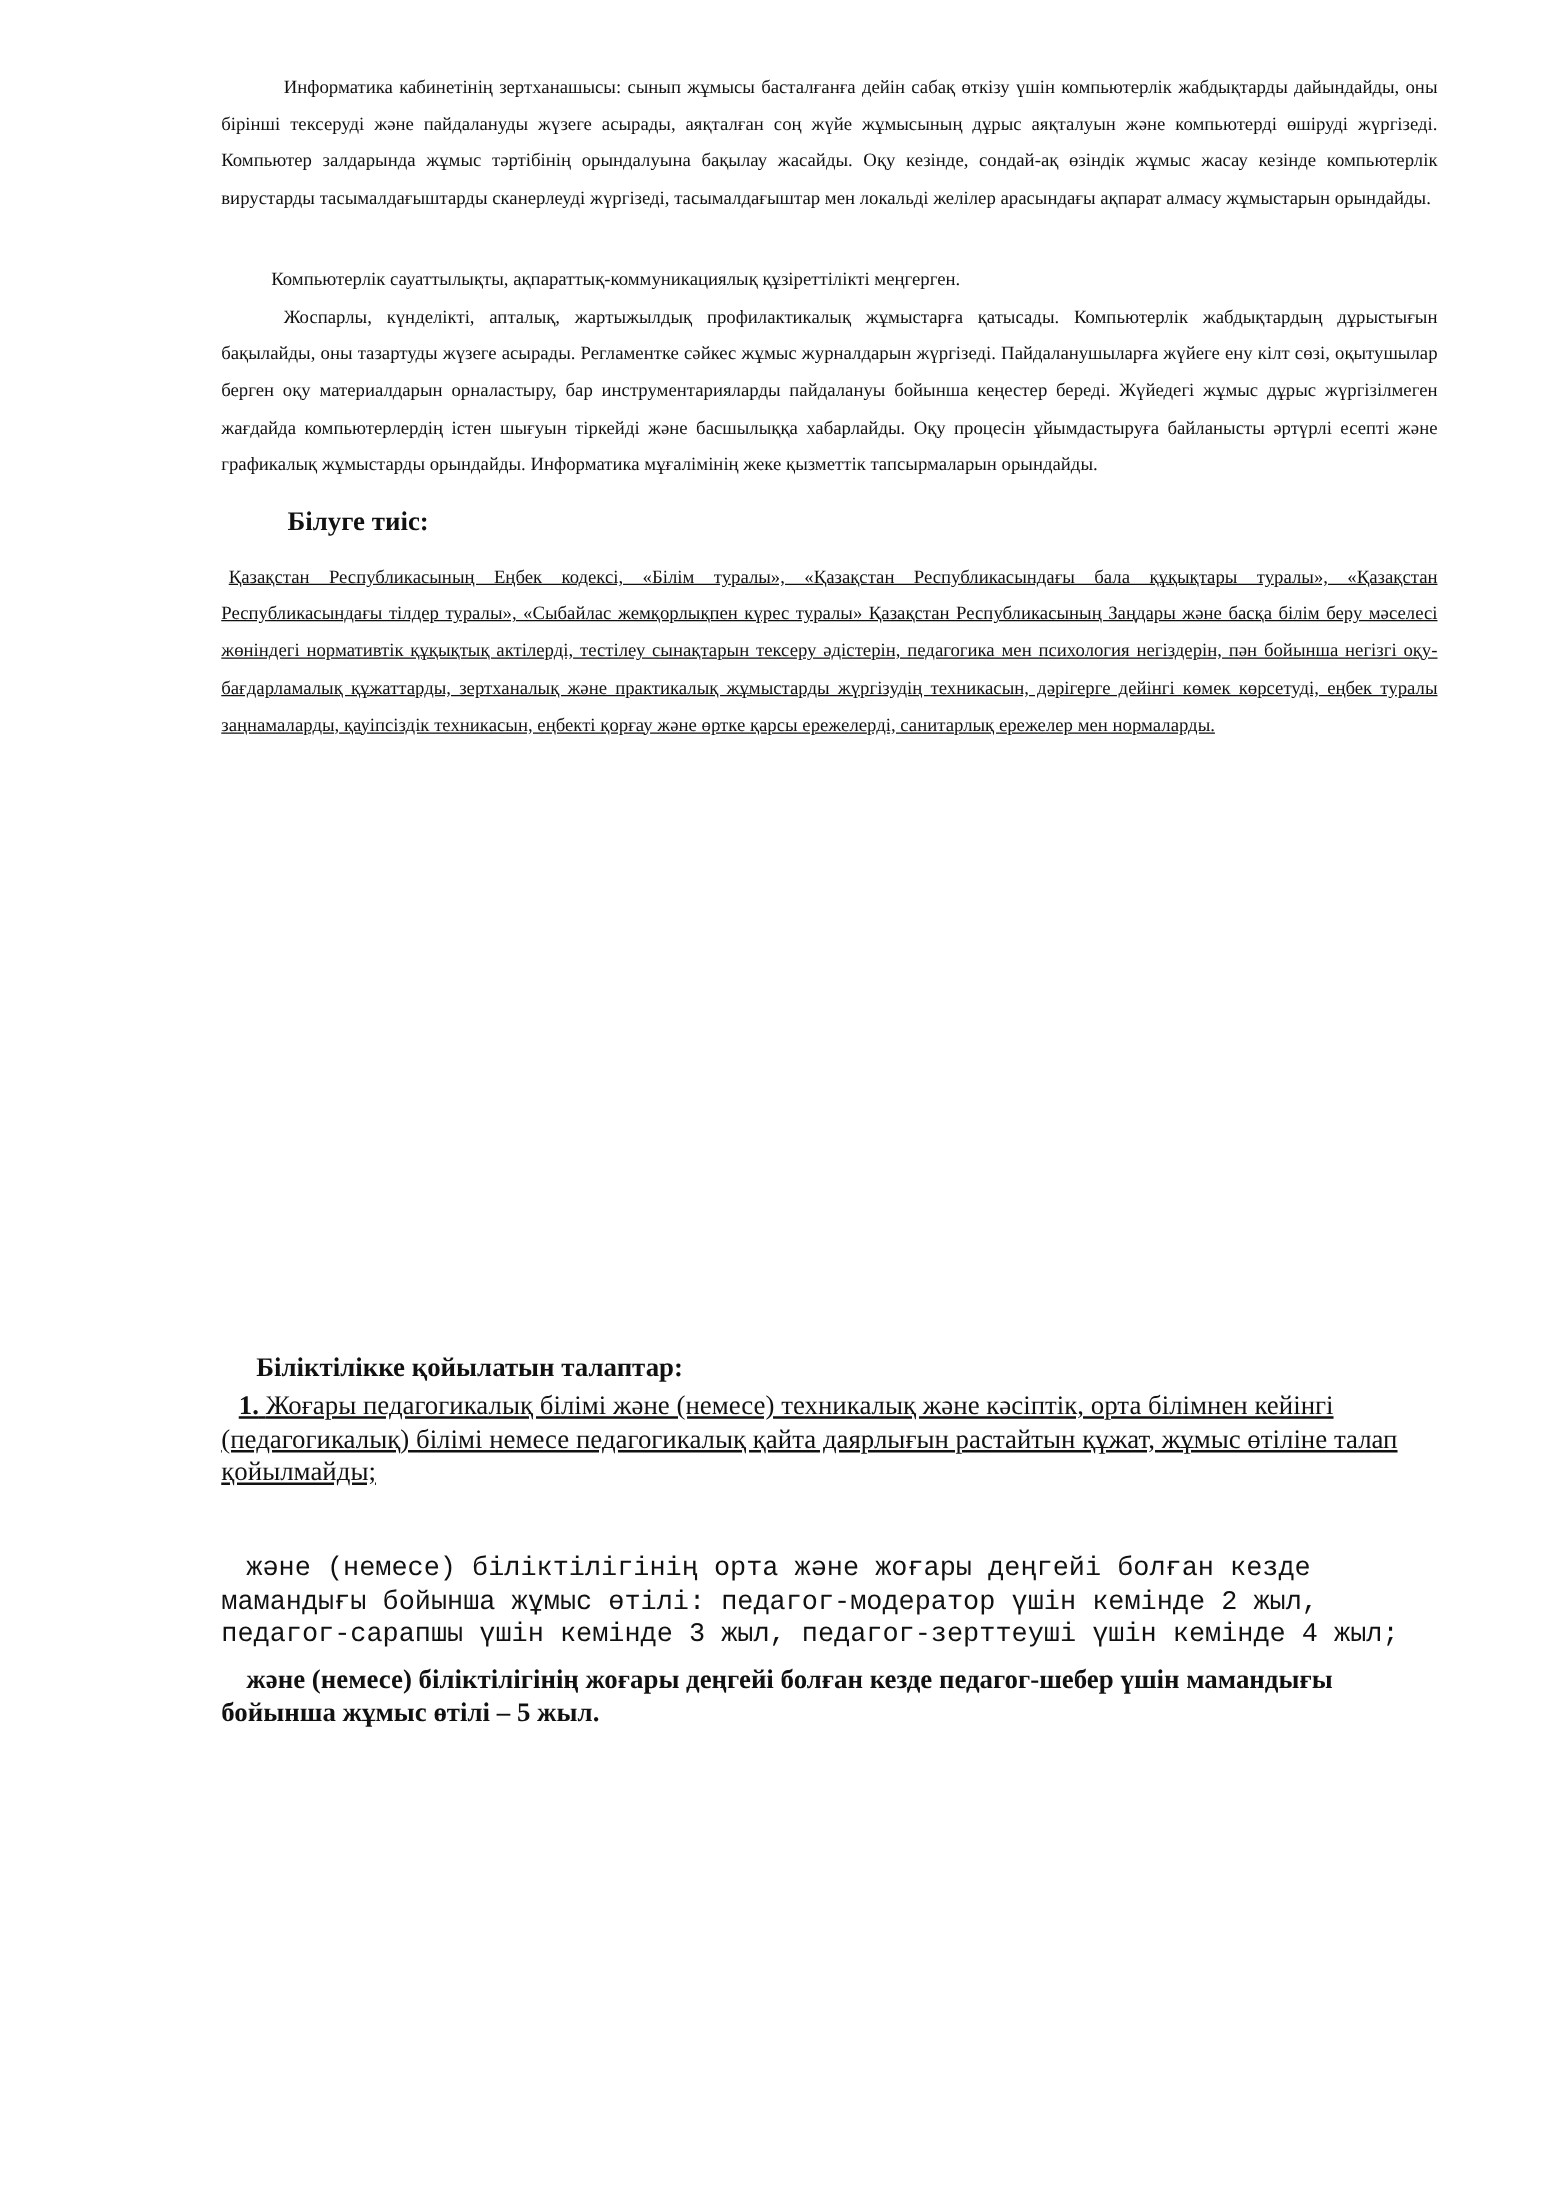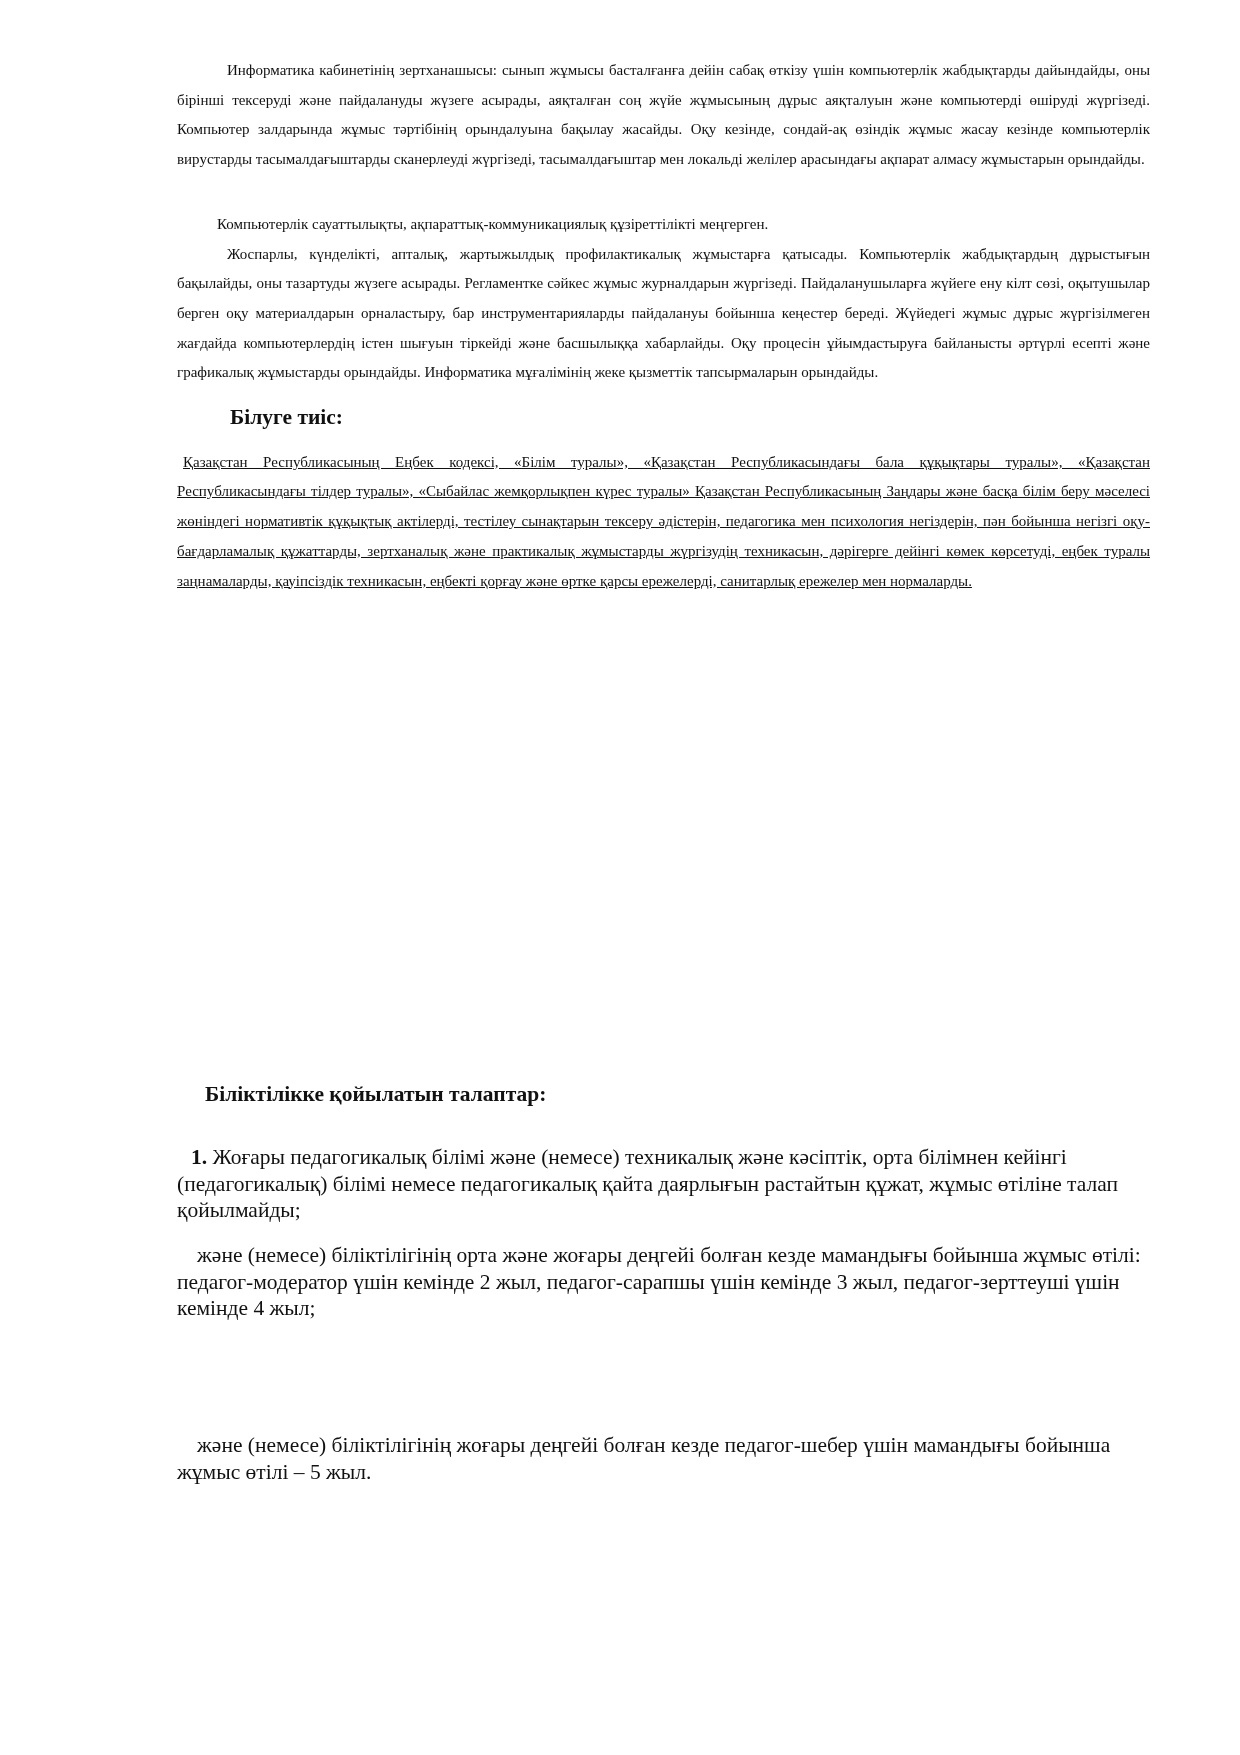--- a/index.html
+++ b/index.html
@@ -16,23 +16,23 @@
   .indent { text-indent: 50px; }
   .indent-sm { text-indent: 40px; }
   .indent-xs { text-indent: 6px; text-decoration: underline; }
   .heading {
     font-weight: bold; font-size: 21.5px; line-height: 29.7px; margin: 15px;
   }
   .h-knowledge { text-indent: 38px; }
   .lower { position: absolute; left: 177px; width: 973px; }
   .req-heading { top: 1080px; font-weight: bold; font-size: 21.5px; line-height: 28px; padding-left: 28px; }
   .req-block { font-size: 21.5px; line-height: 26.5px; margin: 0; text-align: left; }
-  .req1 { top: 1144px; }
-  .req2 { top: 1242px; }
-  .req3 { top: 1432px; }
+  .req1 { top: 1111px; text-decoration: underline; }
+  .req2 { top: 1242px; font-family: Liberation Mono, monospace; }
+  .req3 { top: 1330px; font-weight: bold; }
   .num { font-weight: bold; }
   .lead-indent { padding-left: 14px; }
   .tab-indent { text-indent: 20px; }
 </style>
 </head>
 <body>
 
 <div class="page">
   <p class="para indent">Информатика кабинетінің зертханашысы: сынып жұмысы басталғанға дейін сабақ өткізу үшін компьютерлік жабдықтарды дайындайды, оны бірінші тексеруді және пайдалануды жүзеге асырады, аяқталған соң жүйе жұмысының дұрыс аяқталуын және компьютерді өшіруді жүргізеді. Компьютер залдарында жұмыс тәртібінің орындалуына бақылау жасайды. Оқу кезінде, сондай-ақ өзіндік жұмыс жасау кезінде компьютерлік вирустарды тасымалдағыштарды сканерлеуді жүргізеді, тасымалдағыштар мен локальді желілер арасындағы ақпарат алмасу жұмыстарын орындайды.</p>
   <p class="para indent-sm" style="text-align:left;margin-top:35px;">Компьютерлік сауаттылықты, ақпараттық-коммуникациялық құзіреттілікті меңгерген.</p>

